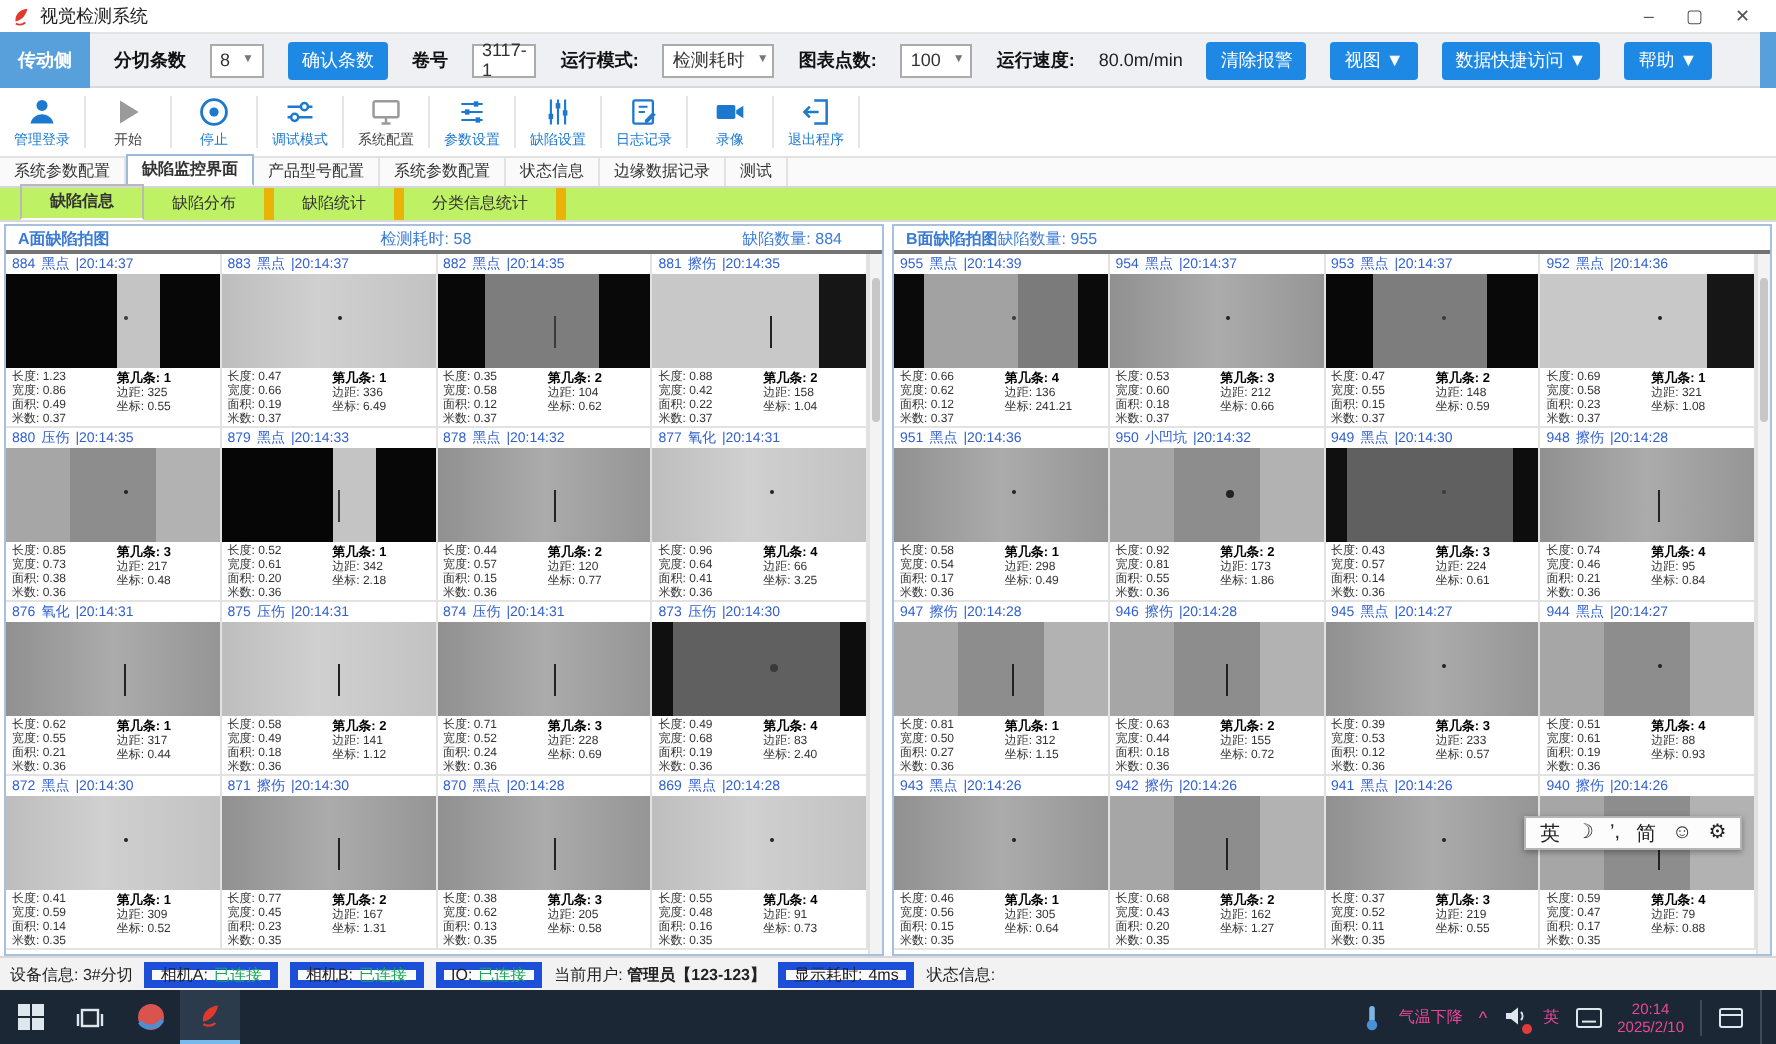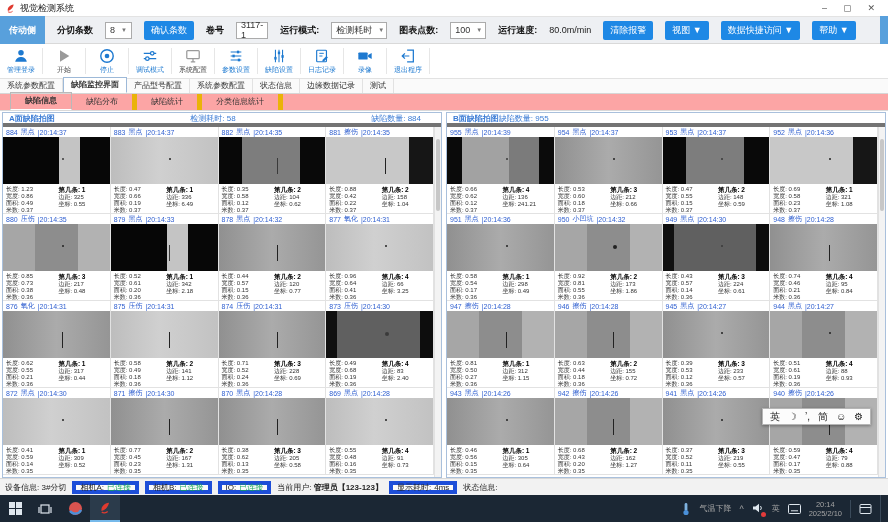--- a/index.html
+++ b/index.html
@@ -26,27 +26,27 @@
   .act .al{font-size:7px;white-space:nowrap}
   .tone-blue{color:#1d79d0}
   .tone-gray{color:#9a9a9a}
   .tone-gray .al{color:#444}
   .tone-blue .al{color:#1d79d0}
   .vsep{width:1px;height:26px;background:#e6e6e6}
   
   .maintabs{height:15px;display:flex;font-size:8px;background:#fafafa;border-bottom:1px solid #d6d6d6;align-items:flex-end}
   .mtab{padding:1px 7px 2px;border-right:1px solid #e2e2e2;color:#333;white-space:nowrap}
   .mtab.active{background:#fff;border:1px solid #9db9d8;border-bottom:1px solid #fff;font-weight:bold}
-  .subtabs{height:17px;display:flex;font-size:8px;background:#fca5a5;border-bottom:1px solid #d9d9d9;align-items:flex-end;padding-left:10px}
+  .subtabs{height:17px;display:flex;font-size:8px;background:#bef264;border-bottom:1px solid #d9d9d9;align-items:flex-end;padding-left:10px}
   .stab{padding:2px 14px 3px;border-right:5px solid #eab308;color:#333;white-space:nowrap}
   .stab.active{border:1px solid #b9b9b9;border-bottom:1px solid #fff;font-weight:bold}
   
   .panels{position:absolute;top:112px;left:0;right:0;height:366px;display:flex;gap:4px;padding:0 2px;background:#fff}
   .panel{flex:1;border:1px solid #a9c0dc;display:flex;flex-direction:column;overflow:hidden;background:#fff}
-  .phead{height:14px;display:flex;align-items:flex-start;font-size:8px;color:#3a7bd5;padding:0 6px;border-bottom:4px solid #737373;flex:0 0 auto}
+  .phead{height:14px;display:flex;align-items:flex-end;font-size:8px;color:#3a7bd5;padding:0 6px;border-bottom:2px solid #737373;flex:0 0 auto}
   .phead .pt{font-weight:bold}
   .phead .mid{flex:1;text-align:center}
   .phead .rgt{text-align:right;padding-right:14px}
   .pbody{flex:1;display:flex;overflow:hidden}
   .grid{flex:1;display:grid;grid-template-columns:repeat(4,1fr);grid-auto-rows:87px}
   .sbar{width:7px;background:#f3f3f3;border-left:1px solid #e1e1e1;position:relative;flex:0 0 auto}
   .sbar .thumb{position:absolute;top:12px;left:1px;width:4px;height:72px;background:#c7c7c7;border-radius:2px}
   .cell{border-right:1px solid #e2e2e2;border-bottom:1px solid #e2e2e2;display:flex;flex-direction:column;overflow:hidden;background:#fff}
   .cell-title{height:11px;font-size:7px;color:#2f5fd0;display:flex;align-items:center;padding:0 3px;gap:3px;white-space:nowrap}
   .cell-img{height:47px;position:relative;flex:0 0 auto}
@@ -69,21 +69,21 @@
   .mark-blob .mark{width:4px;height:4px;border-radius:50%}
   .v-b1 .mark,.v-b2 .mark,.v-gb .mark,.v-dk .mark{background:#3a3a3a}
   
   .imebar{position:absolute;left:762px;top:408px;height:17px;background:#fcfcfc;border:1px solid #b5b5b5;box-shadow:0 1px 3px rgba(0,0,0,.35);display:flex;align-items:center;gap:8px;padding:0 7px;font-size:10px;color:#222;z-index:5}
   
   .statusbar{position:absolute;top:478px;left:0;right:0;height:17px;background:#f2f2f2;border-top:1px solid #d8d8d8;display:flex;align-items:center;font-size:8px;gap:6px;padding:0 5px;color:#222}
   .sb-box{border:4px solid #1d4ed8;background:#fafafa;padding:0 4px;height:13px;display:flex;align-items:center;gap:3px;white-space:nowrap}
   .green{color:#18a85a;font-weight:normal}
   .sb-strong{font-weight:normal}
   
-  .taskbar{position:absolute;top:495px;left:0;right:0;height:27px;background:#1b2734;display:flex;align-items:center;color:#a3a3a3}
+  .taskbar{position:absolute;top:495px;left:0;right:0;height:27px;background:#1b2734;display:flex;align-items:center;color:#ec4899}
   .tb-btn{width:30px;height:27px;display:flex;align-items:center;justify-content:center}
   .tb-btn.active-app{background:#2b3b4b;border-bottom:2px solid #76b9ea}
   .tb-right{margin-left:auto;display:flex;align-items:center;gap:8px;padding-right:4px;font-size:8px}
   .clock{text-align:center;font-size:7.5px;line-height:9px}
   .tb-sep{width:1px;height:18px;background:#3a4a5a}
   .badge{position:absolute;right:-2px;bottom:-1px;width:5px;height:5px;border-radius:50%;background:#e23b3b}
   .volwrap{position:relative}
   .show-desktop{width:4px;height:27px;border-left:1px solid #3a4a5a}
 </style>
 </head>

